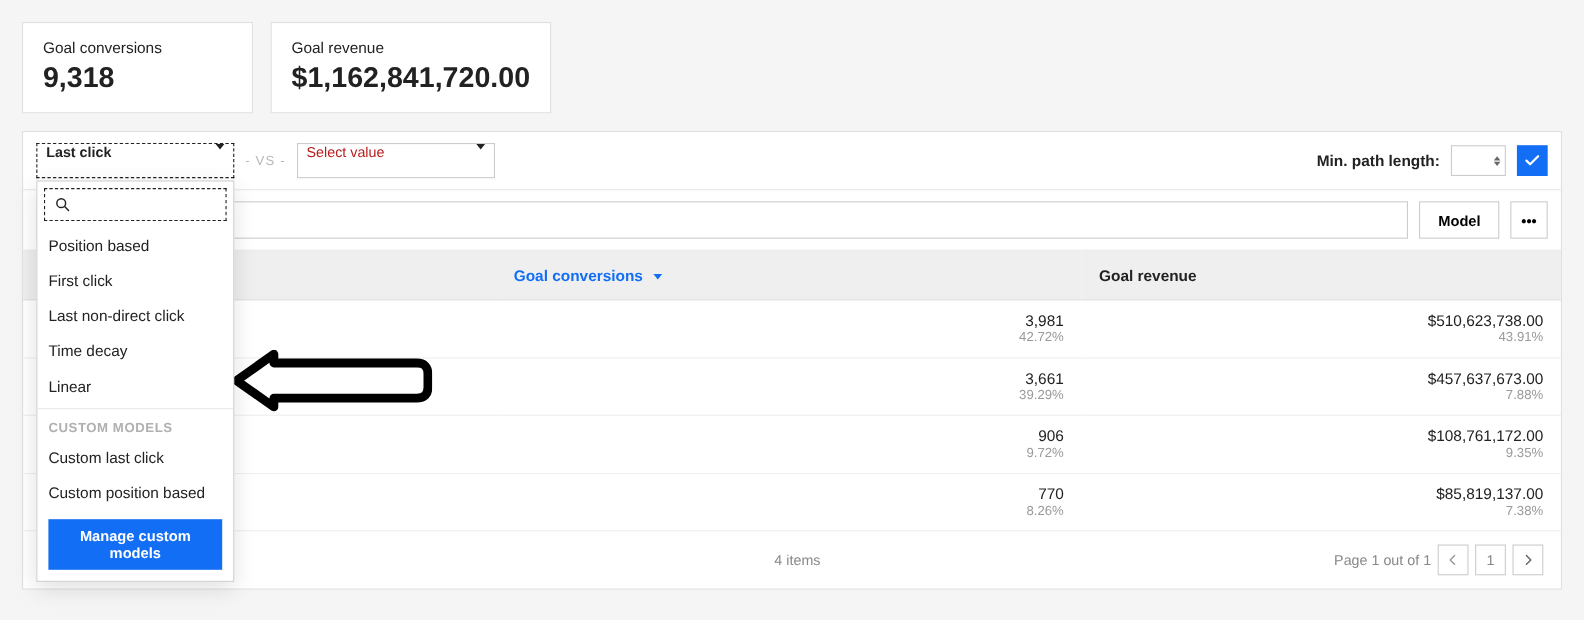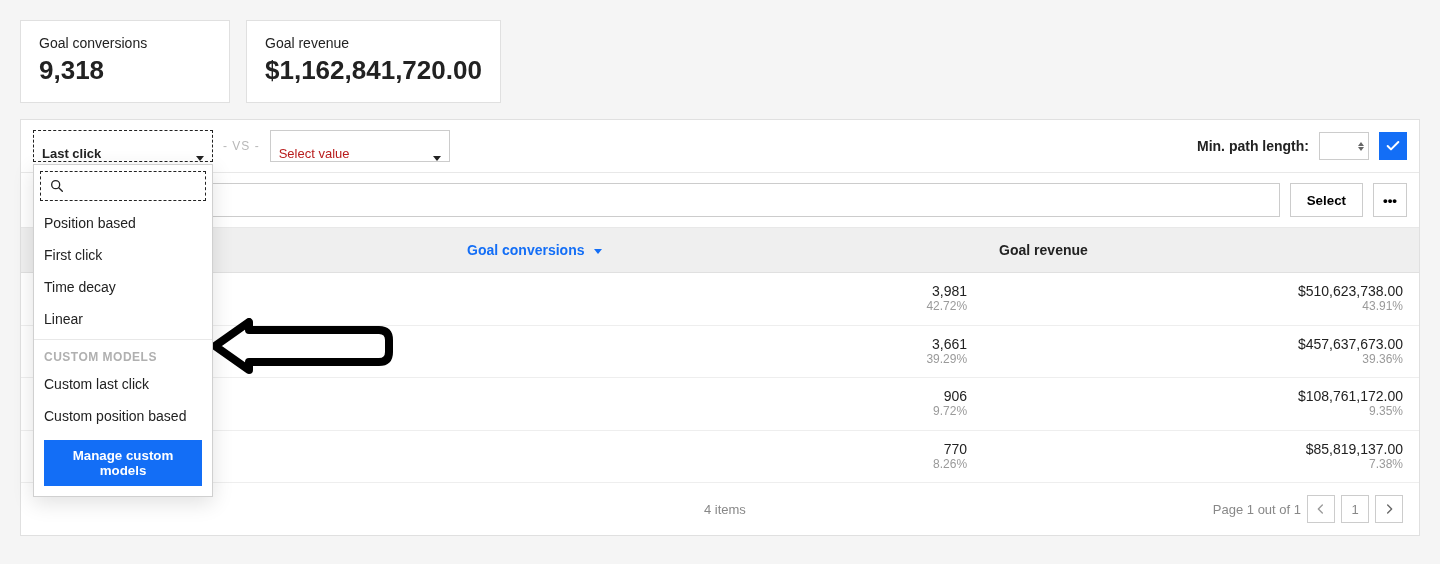--- a/index.html
+++ b/index.html
@@ -58,21 +58,21 @@
     padding:10px 12px;
     border-bottom:1px solid #e8e8e8;
     gap:10px;
     position: relative;
   }
   .select {
     border:1px solid #212121;
     background:#fff;
     height:32px;
     display:flex;
-    align-items:flex-end;
+    align-items:flex-start;
     justify-content:space-between;
     padding:0 8px;
     font-weight:600;
     cursor:pointer;
     font-size:13px;
   }
   .select.dashed { border-style:dashed; }
   .select.light { border:1px solid #ccc; font-weight:500; }
   .chev-down {
     width:0;height:0;border-left:4px solid transparent;border-right:4px solid transparent;border-top:5px solid #222;
@@ -247,20 +247,21 @@
 
       <div class="dropdown">
         <div class="dd-search">
           <svg class="icon-svg" viewBox="0 0 24 24">
               <circle cx="10" cy="10" r="6" fill="none" stroke="#222" stroke-width="2"></circle>
               <line x1="15" y1="15" x2="20" y2="20" stroke="#222" stroke-width="2" stroke-linecap="round"></line>
             </svg>
         </div>
         <div class="dd-item"><span>Position based</span></div>
         <div class="dd-item"><span>First click</span></div>
+        <div class="dd-item"><span>Last non-direct click</span></div>
         <div class="dd-item"><span>Time decay</span></div>
         <div class="dd-item"><span>Linear</span></div>
         <div class="dd-sep"></div>
         <div class="dd-sect">CUSTOM MODELS</div>
         <div class="dd-item"><span>Custom last click</span></div>
         <div class="dd-item"><span>Custom position based</span></div>
         <div class="dd-footer">
           <button class="dd-primary"><span>Manage custom models</span></button>
         </div>
       </div>
@@ -271,21 +272,21 @@
 
     </div>
 
     <div class="search-bar">
       <div class="search-wrap">
         <svg class="icon-svg" viewBox="0 0 24 24">
             <circle cx="10" cy="10" r="6" fill="none" stroke="#666" stroke-width="2"></circle>
             <line x1="15" y1="15" x2="20" y2="20" stroke="#666" stroke-width="2" stroke-linecap="round"></line>
           </svg>
       </div>
-      <button class="search-btn"><span>Select</span></button>
+      <button class="search-btn"><span>Model</span></button>
       <button class="more-btn">
           <span>•••</span>
         </button>
     </div>
 
     <table>
       <thead>
         <tr>
           <th style="width:430px;"></th>
           <th class="sorted">
@@ -310,21 +311,21 @@
             </td>
         </tr>
         <tr>
           <td></td>
           <td class="num">
               <div>3,661</div>
               <div class="sub">39.29%</div>
             </td>
           <td class="num">
               <div>$457,637,673.00</div>
-              <div class="sub">39.36%</div>
+              <div class="sub">7.88%</div>
             </td>
         </tr>
         <tr>
           <td></td>
           <td class="num">
               <div>906</div>
               <div class="sub">9.72%</div>
             </td>
           <td class="num">
               <div>$108,761,172.00</div>

